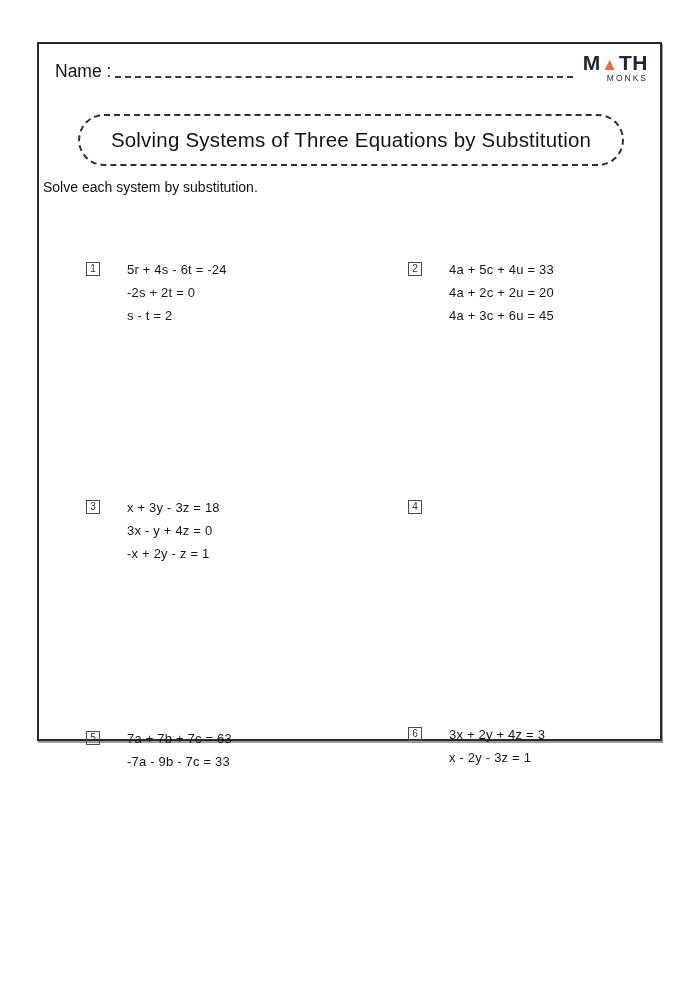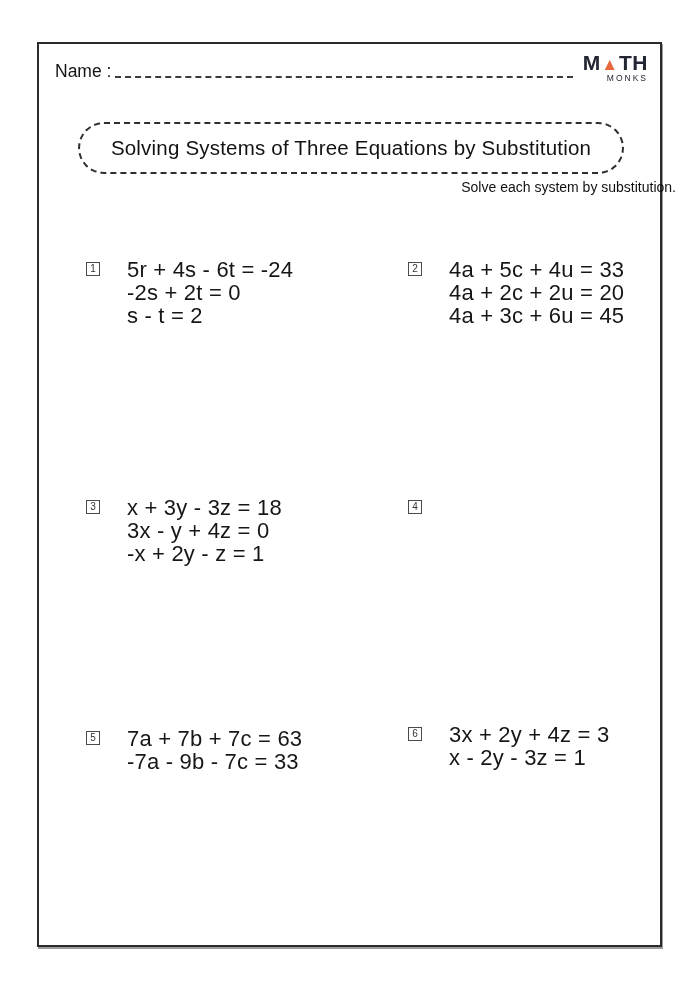--- a/index.html
+++ b/index.html
@@ -7,21 +7,21 @@
   body {
     width: 700px; height: 991px;
     font-family: "Liberation Sans", "DejaVu Sans", sans-serif;
     color: #1a1a1a;
     position: relative;
     overflow: hidden;
   }
   .sheet {
     position: absolute;
     left: 37px; top: 42px;
-    width: 625px; height: 905px;
+    width: 625px; height: 699px;
     border: 2px solid #2b2b2b;
     background: #ffffff;
     box-shadow: 1px 2px 0 #9b9b9b;
   }
   
   .name-row {
     position: absolute;
     left: 16px; top: 8px; right: 12px;
     display: flex;
     align-items: flex-end;
@@ -61,39 +61,39 @@
   .logo-monks {
     font-size: 8.5px;
     font-weight: normal;
     letter-spacing: 2px;
     color: #232734;
     margin-top: 1px;
   }
   
   .title-pill {
     position: absolute;
-    left: 39px; top: 78px;
+    left: 39px; top: 70px;
     width: 546px; height: 52px;
     border: 2px dashed #2e2e2e;
     border-radius: 28px;
     display: flex;
     align-items: center;
     justify-content: center;
   }
   .title-text {
     font-size: 20.5px;
     letter-spacing: 0.2px;
     color: #121212;
     white-space: nowrap;
   }
   .instruction {
     position: absolute;
-    left: 16px; top: 135px;
+    left: 4px; top: 135px;
     width: 100%;
-    text-align: right;
+    text-align: left;
     font-size: 14px;
     color: #111111;
   }
   
   .problem {
     position: absolute;
     display: flex;
     align-items: flex-start;
   }
   .badge {
@@ -101,21 +101,21 @@
     border: 1px solid #4a4a4a;
     font-size: 10px;
     line-height: 12px;
     text-align: center;
     color: #333333;
     margin-top: 4px;
     flex: 0 0 auto;
   }
   .eqs { margin-left: 27px; }
   .eq-line {
-    font-size: 22px;
+    font-size: 13px;
     line-height: 23px;
     letter-spacing: 0.2px;
     color: #161616;
     white-space: nowrap;
   }
   .p1 { left: 47px;  top: 214px; }
   .p2 { left: 369px; top: 214px; }
   .p3 { left: 47px;  top: 452px; }
   .p4 { left: 369px; top: 452px; }
   .p5 { left: 47px;  top: 683px; }

